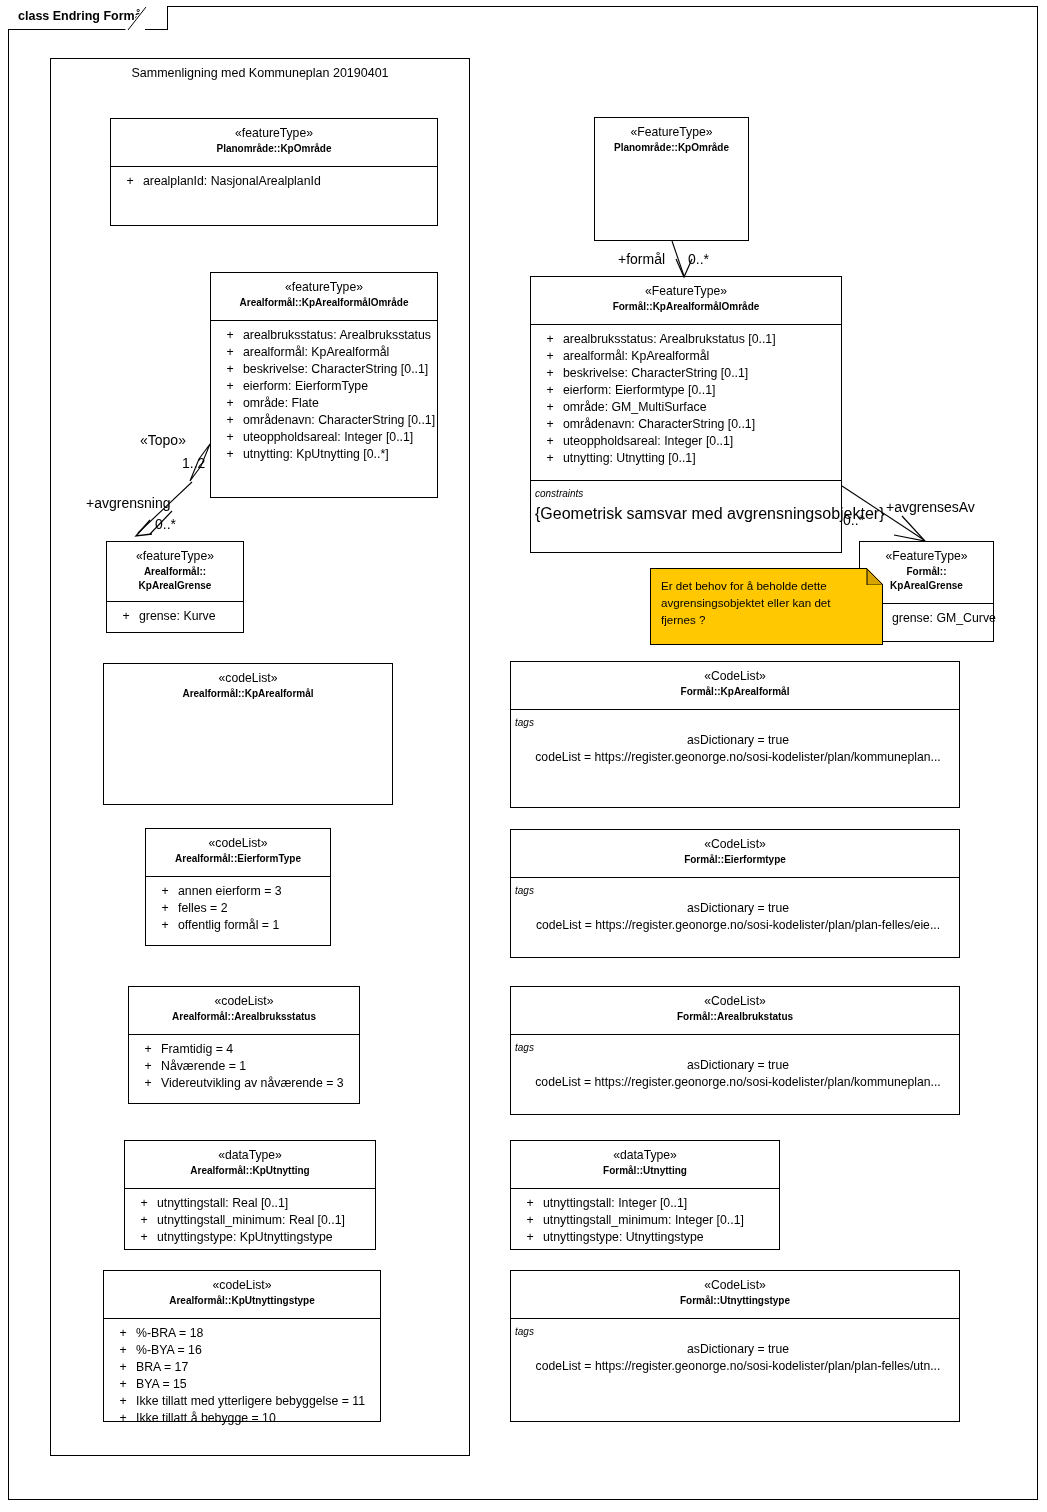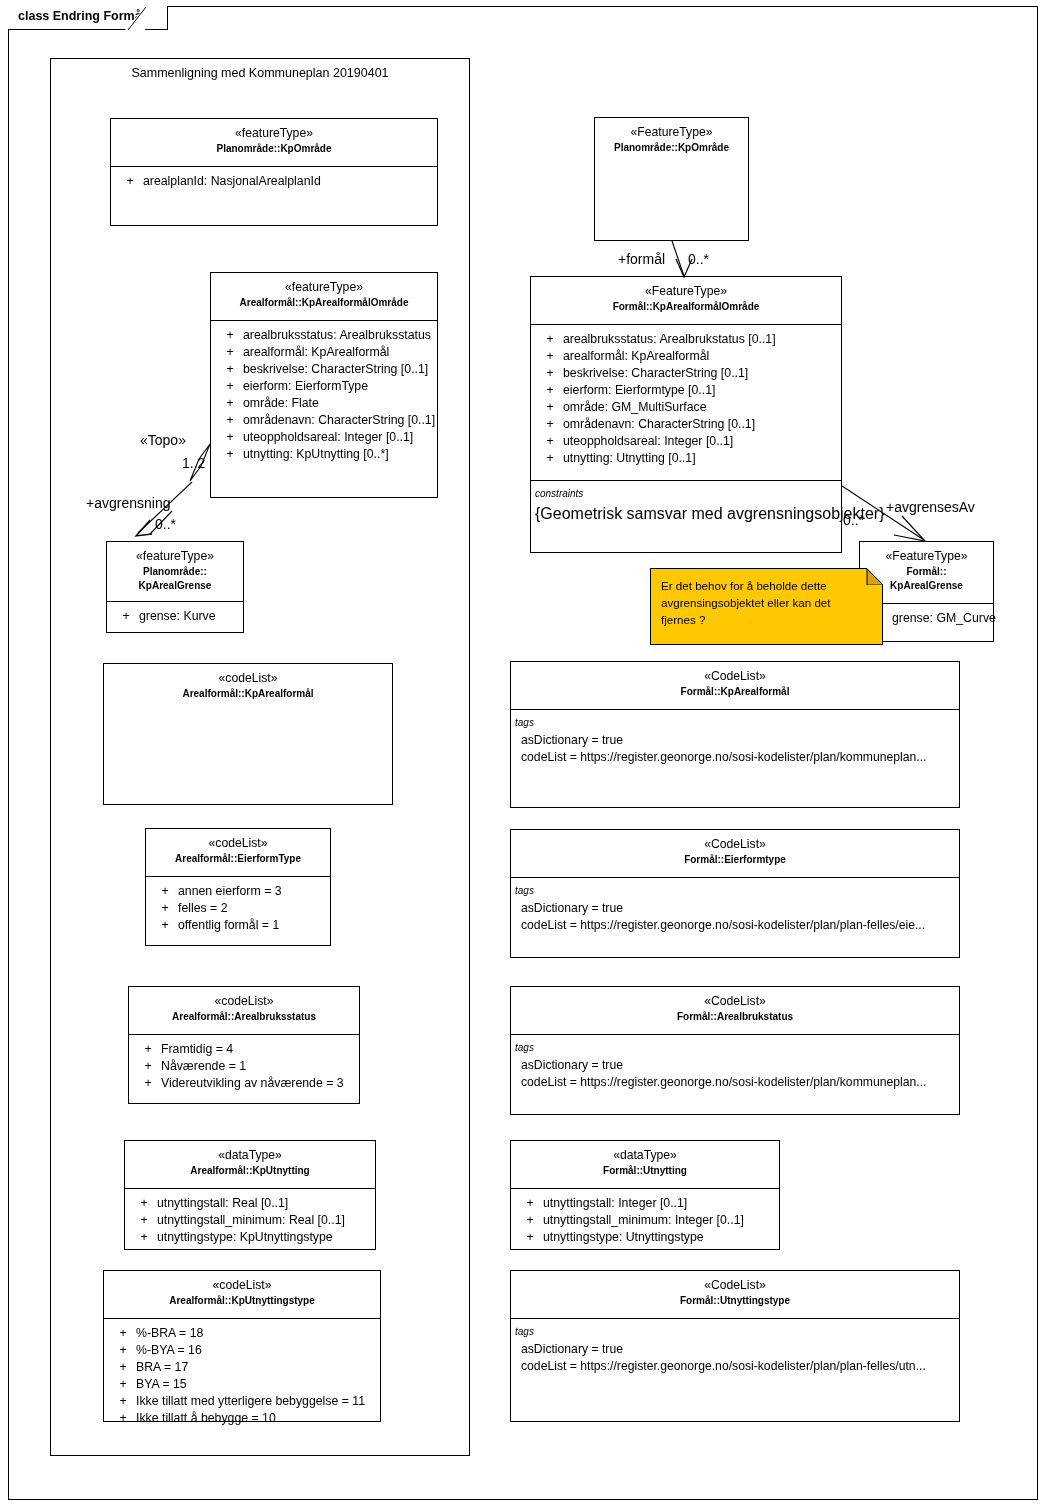--- a/index.html
+++ b/index.html
@@ -118,20 +118,21 @@
     text-align: left;
     font-style: italic;
     font-size: 10px;
     margin-bottom: 2px;
   }
   .tagline {
     white-space: nowrap;
     padding-left: 6px;
     font-size: 12.2px;
     overflow: hidden;
+    text-align: center;
   }
   .constraint-line {
     text-align: center;
     font-size: 16px;
     white-space: nowrap;
   }
 
   
   .note {
     position: absolute;
@@ -243,21 +244,21 @@
       <div class="attr">
         <span class="vis">+</span>
         <span class="txt">utnytting: KpUtnytting [0..*]</span>
       </div>
     </div>
   </div>
 
   <div class="uml" style="left:106px; top:541px; width:138px; height:92px;">
     <div class="uml-head" style="height:60px;">
       <span class="stereo">«featureType»</span>
-      <span class="cname">Planområde::</span>
+      <span class="cname">Arealformål::</span>
       <span class="cname">KpArealGrense</span>
     </div>
     <div class="uml-body">
       <div class="attr">
         <span class="vis">+</span>
         <span class="txt">grense: Kurve</span>
       </div>
     </div>
   </div>
 

